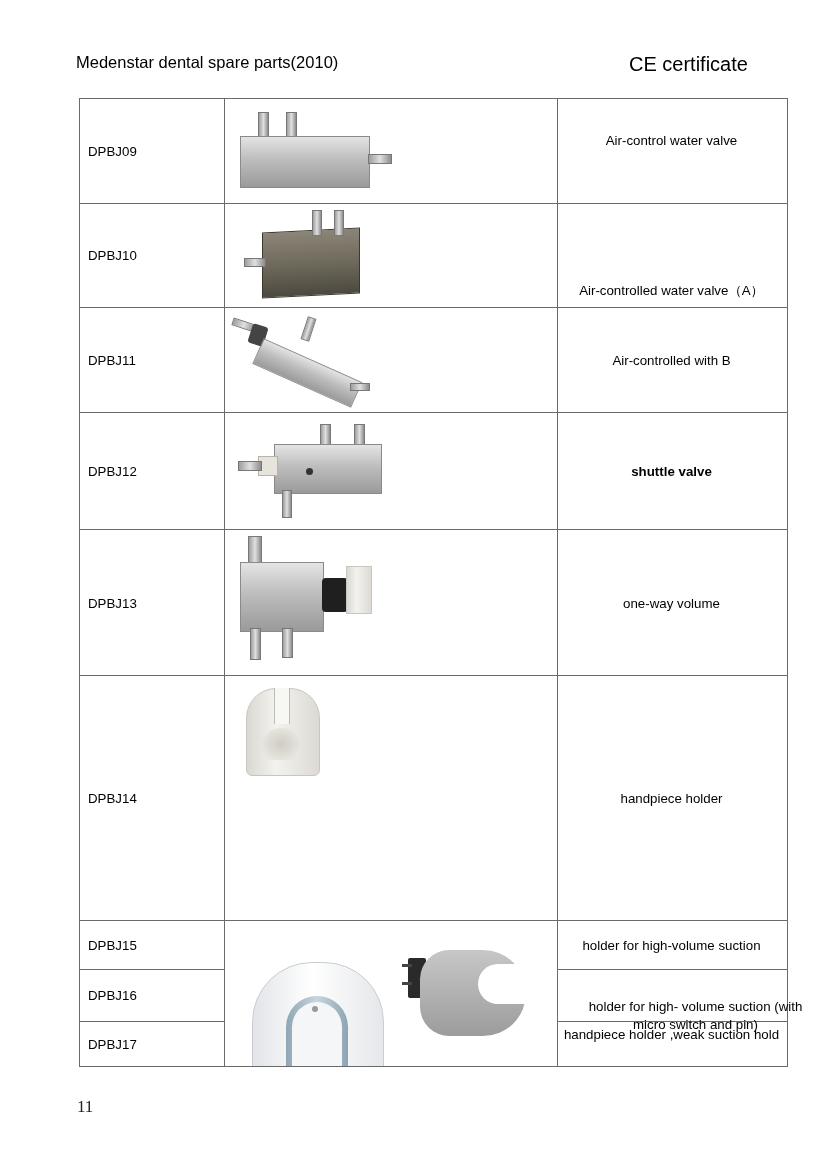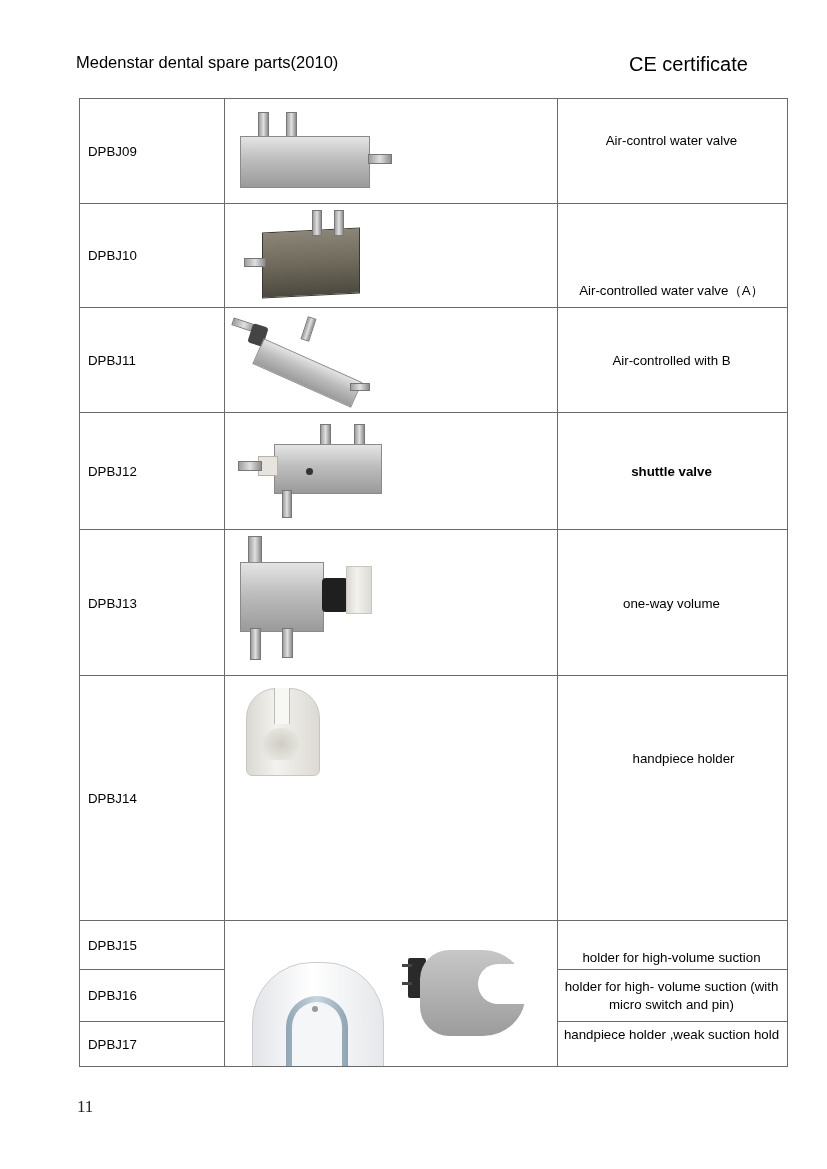--- a/index.html
+++ b/index.html
@@ -95,32 +95,32 @@
 <div class="img" style="left:236px; top:536px; width:150px; height:126px;">
   <div class="fitting" style="left:12px; top:0; width:12px; height:28px;"></div>
   <div class="metal" style="position:absolute; left:4px; top:26px; width:82px; height:68px;"></div>
   <div style="position:absolute; left:86px; top:42px; width:26px; height:34px; background:#1f1f1f; border-radius:4px;"></div>
   <div class="white-part" style="position:absolute; left:110px; top:30px; width:24px; height:46px;"></div>
   <div class="fitting" style="left:14px; top:92px; width:9px; height:30px;"></div>
   <div class="fitting" style="left:46px; top:92px; width:9px; height:28px;"></div>
 </div>
 
 <div class="cell-text code" style="top:790px;">DPBJ14</div>
-<div class="cell-text desc" style="top:750px;margin-left:12px;">handpiece holder</div>
+<div class="cell-text desc" style="top:790px;">handpiece holder</div>
 <div class="img" style="left:244px; top:682px; width:80px; height:96px;">
   <div class="white-part" style="position:absolute; left:2px; top:6px; width:72px; height:86px; border-radius:30px 30px 6px 6px;"></div>
   <div style="position:absolute; left:30px; top:6px; width:14px; height:36px; background:#f7f7f4; border-left:1px solid #bbb; border-right:1px solid #bbb;"></div>
   <div style="position:absolute; left:18px; top:46px; width:38px; height:32px; background:radial-gradient(ellipse at center, #cfcdc4, #efeee9); border-radius:50% 50% 10px 10px;"></div>
 </div>
 
 <div class="cell-text code" style="top:937px;">DPBJ15</div>
-<div class="cell-text desc" style="top:937px;margin-top:12px;">holder for high-volume suction</div>
+<div class="cell-text desc" style="top:937px;">holder for high-volume suction</div>
 
 <div class="cell-text code" style="top:987px;">DPBJ16</div>
-<div class="cell-text desc" style="top:978px;">holder for high- volume suction (with micro switch and pin)</div>
+<div class="cell-text desc" style="top:998px;padding-left:24px;">holder for high- volume suction (with micro switch and pin)</div>
 
 <div class="cell-text code" style="top:1036px;">DPBJ17</div>
 <div class="cell-text desc" style="top:1026px;">handpiece holder ,weak suction hold</div>
 
 <div class="img" style="left:252px; top:940px; width:290px; height:126px; overflow:hidden;">
 
   <div style="position:absolute; left:0; top:22px; width:130px; height:120px; background:linear-gradient(90deg,#e2e4e8,#ffffff 45%,#e5e7ea); border:1px solid #c9ccd2; border-radius:60px 60px 0 0;"></div>
   <div style="position:absolute; left:34px; top:56px; width:62px; height:80px; background:linear-gradient(90deg,#8fa6b5,#c8d5de 50%,#8ea4b3); border-radius:31px 31px 0 0;"></div>
   <div style="position:absolute; left:40px; top:62px; width:50px; height:70px; background:#f4f6f8; border-radius:25px 25px 0 0;"></div>
   <div style="position:absolute; left:60px; top:66px; width:6px; height:6px; background:#9a9a9a; border-radius:50%;"></div>

